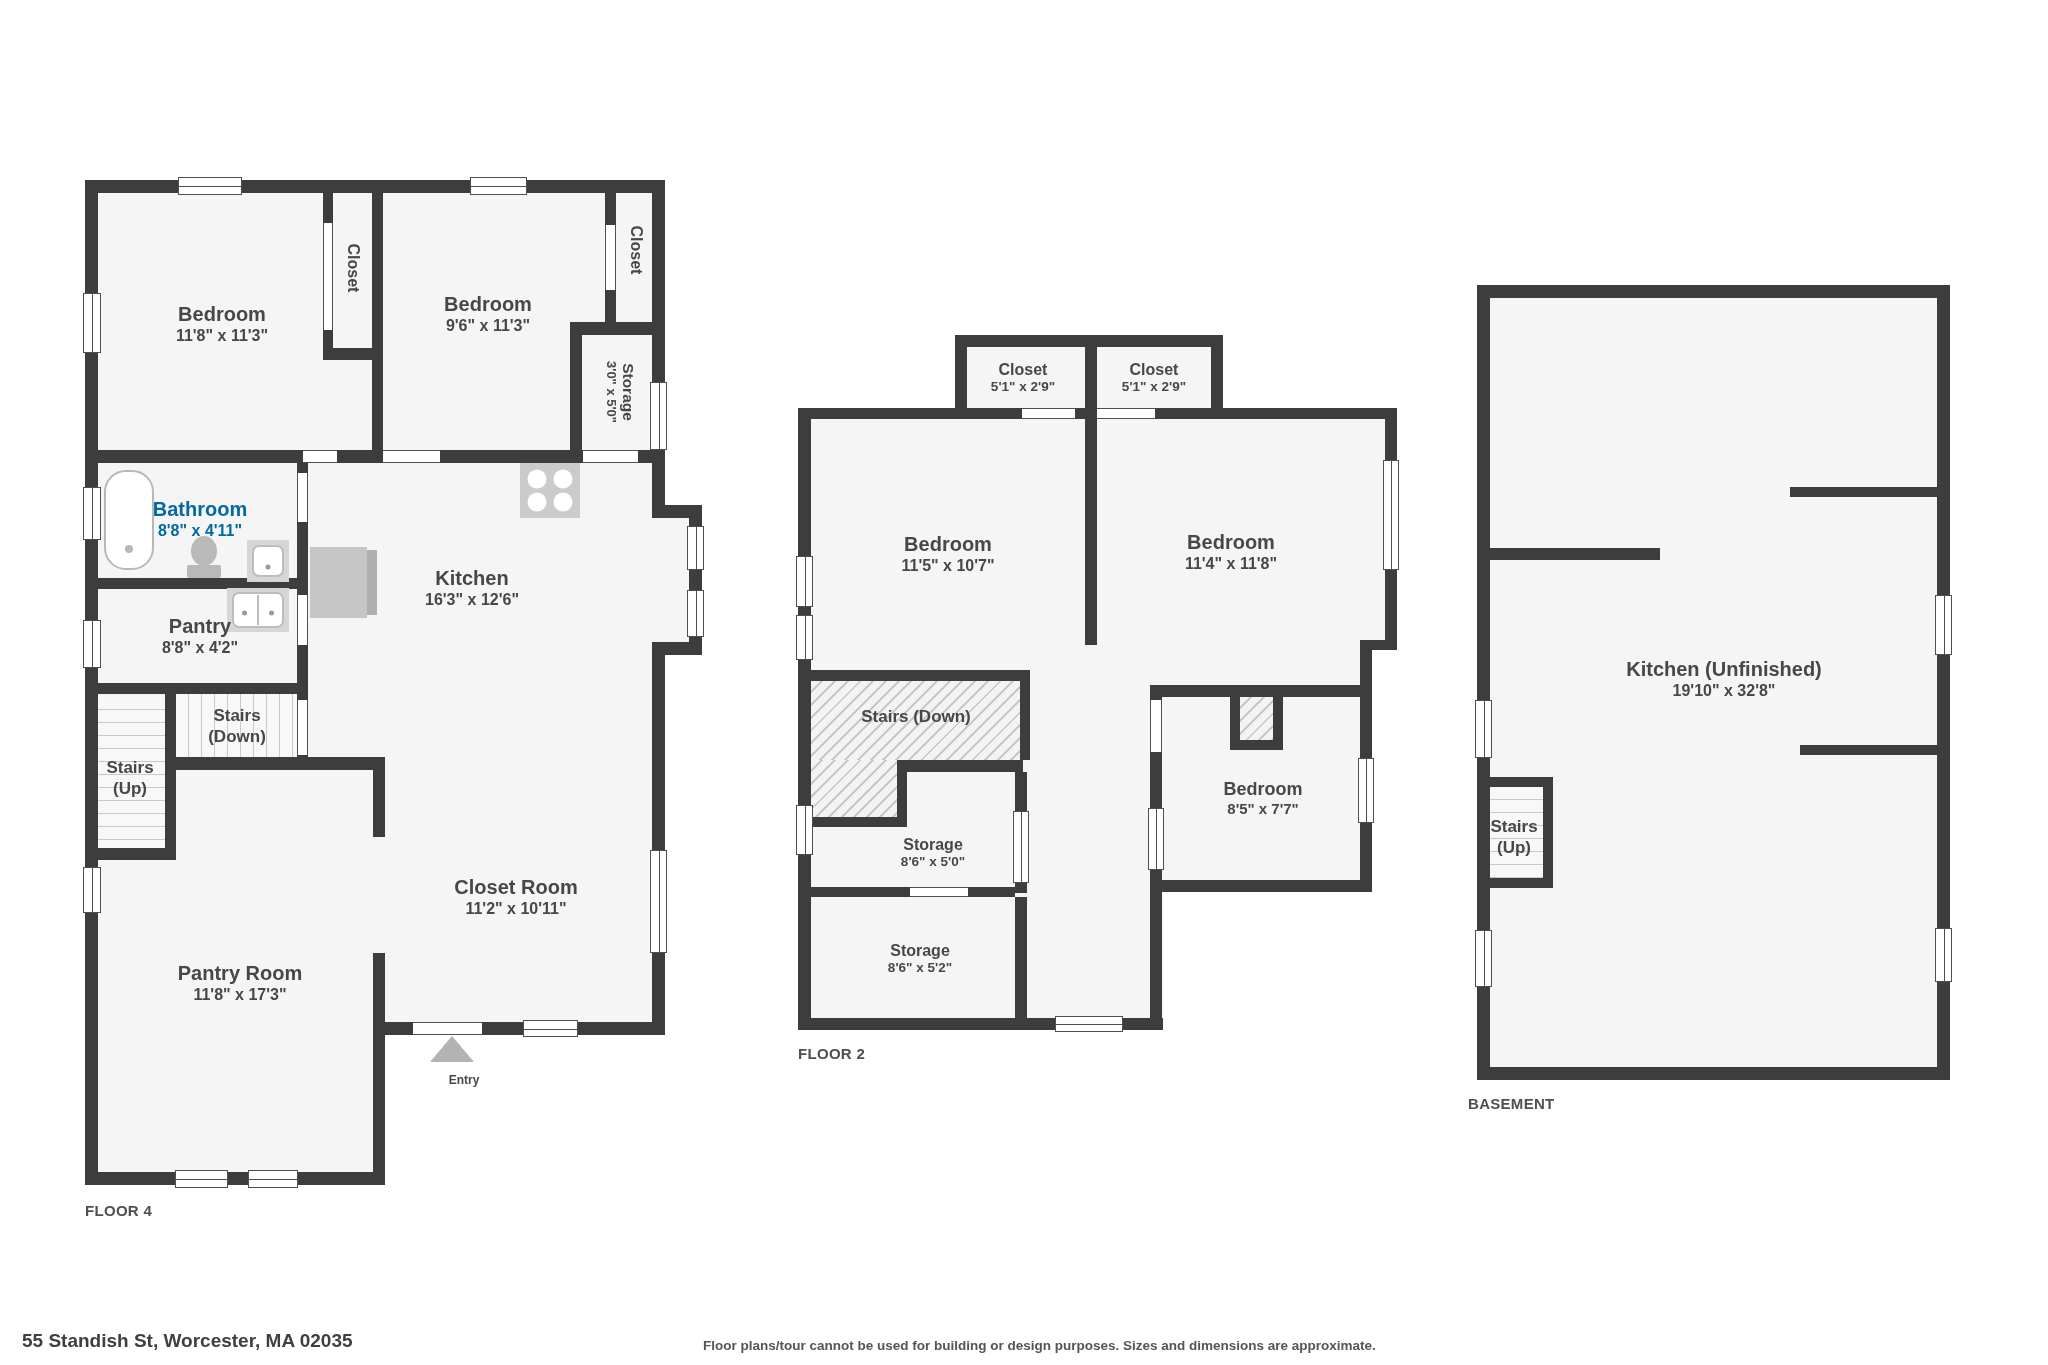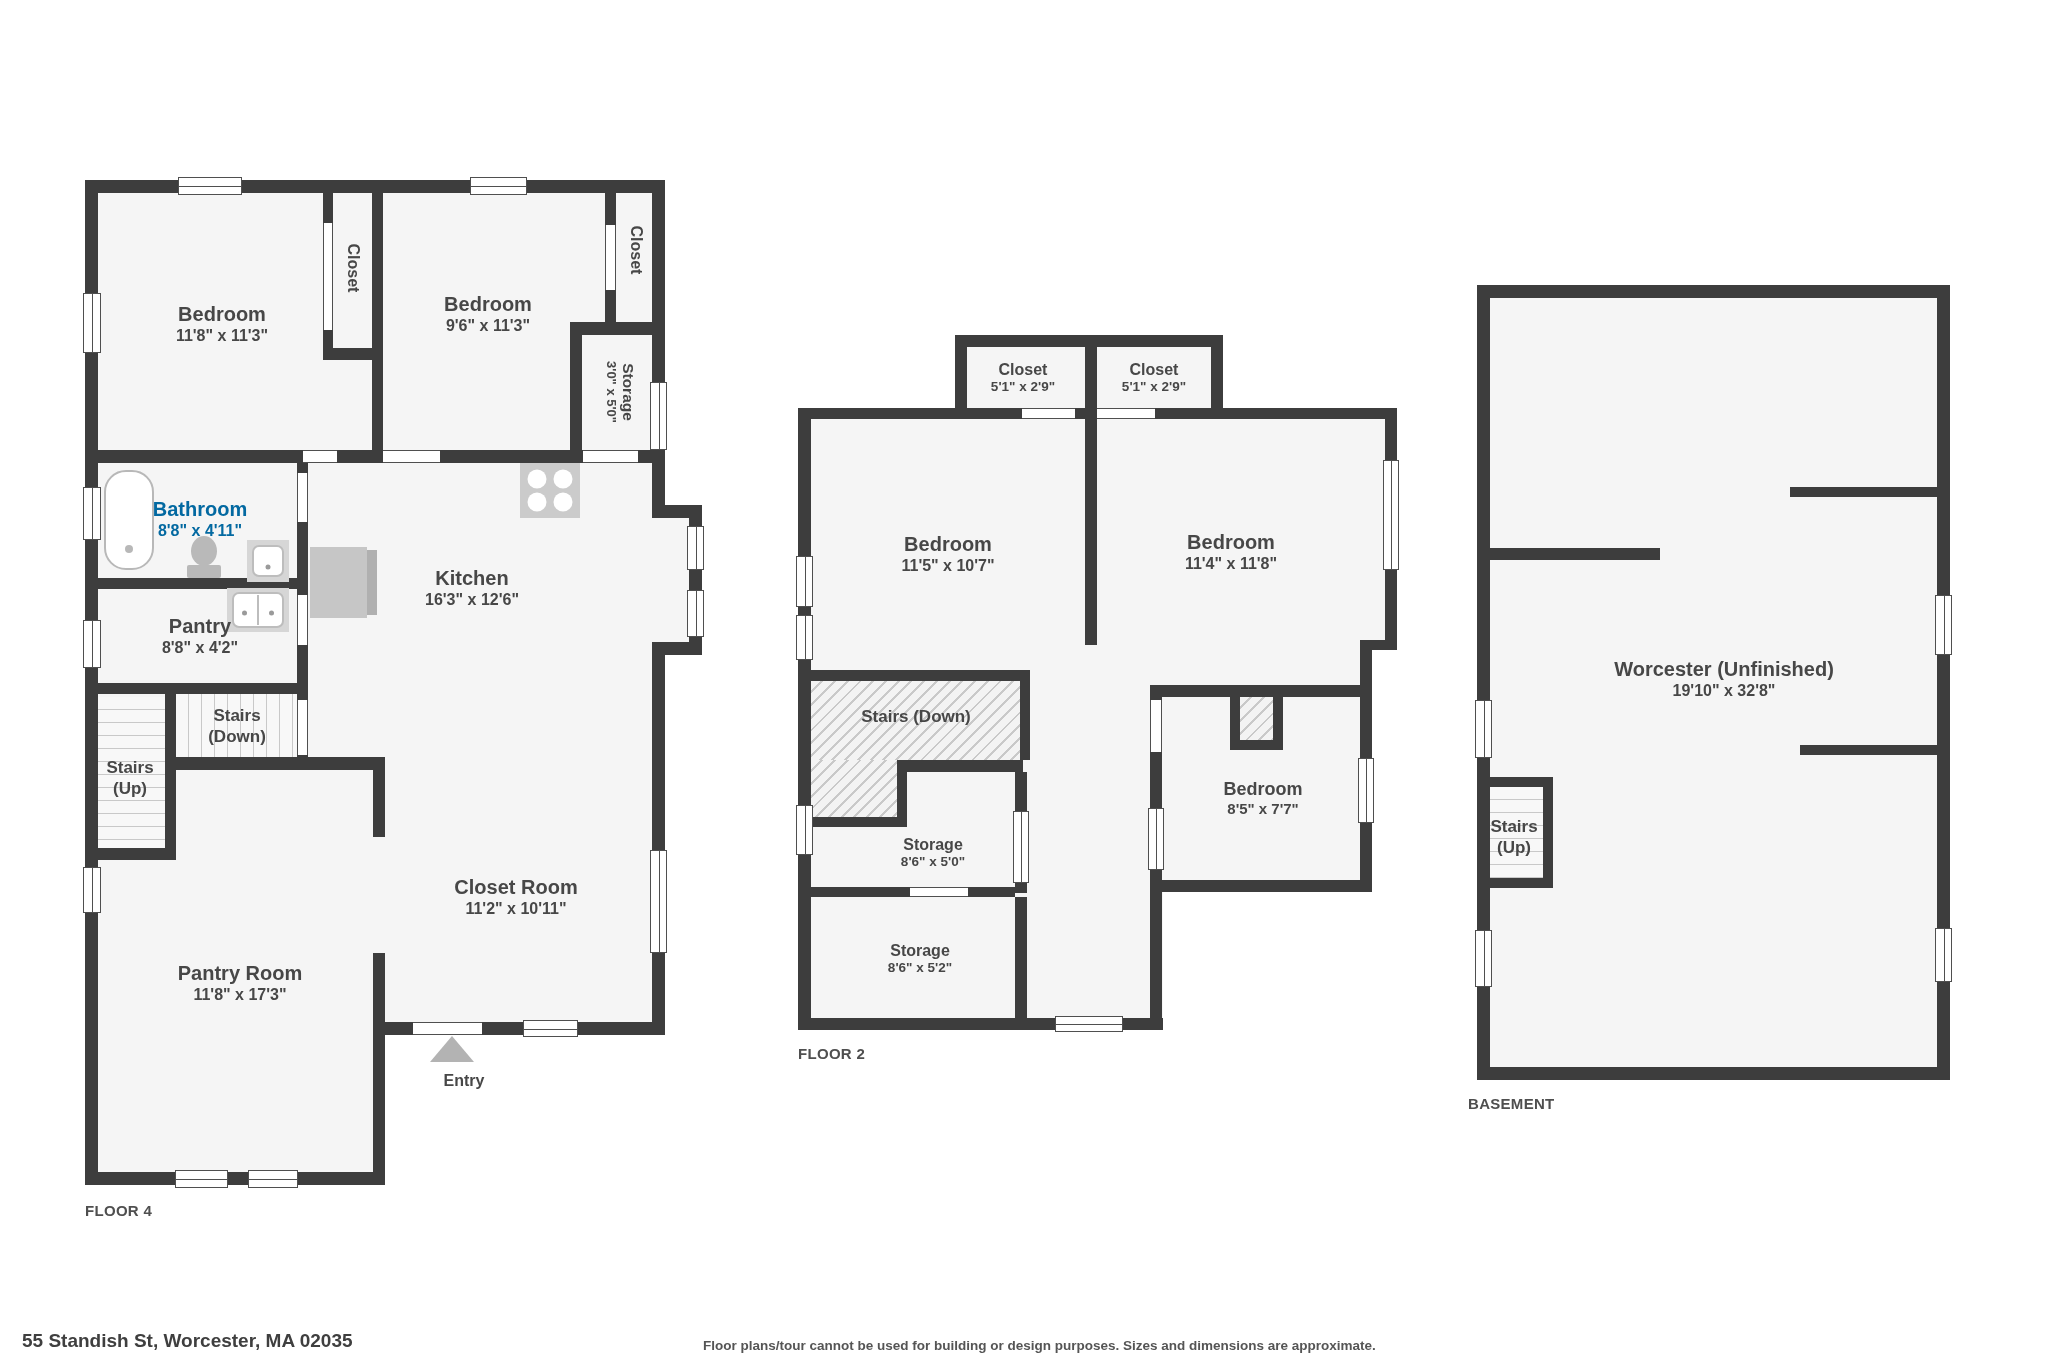--- a/index.html
+++ b/index.html
@@ -168,21 +168,21 @@
       </div>
       <div class="room-label" style="position: absolute; left: 516px; top: 897px; z-index: 6; color: rgb(71, 71, 71); transform: translate(-50%, -50%);">
         <div class="l1" style="font-size: 20px;">Closet Room</div>
         <div class="l2" style="font-size: 16px;">11'2" x 10'11"</div>
       </div>
       <div class="room-label" style="position: absolute; left: 240px; top: 983px; z-index: 6; color: rgb(71, 71, 71); transform: translate(-50%, -50%);">
         <div class="l1" style="font-size: 20px;">Pantry Room</div>
         <div class="l2" style="font-size: 16px;">11'8" x 17'3"</div>
       </div>
       <div class="room-label" style="position: absolute; left: 452px; top: 1081px; z-index: 6; color: rgb(71, 71, 71); transform: translate(-50%, -50%);">
-        <div class="l1" style="font-size: 16px; margin-left: 24px;">Entry</div>
+        <div class="l1" style="font-size: 12px; margin-left: 24px;">Entry</div>
       </div>
     </div>
   <div class="abs">
       <div style="position: absolute; left: 955px; top: 335px; width: 268px; height: 83px; background: rgb(245, 245, 245); z-index: 1;"></div>
       <div style="position: absolute; left: 798px; top: 408px; width: 599px; height: 242px; background: rgb(245, 245, 245); z-index: 1;"></div>
       <div style="position: absolute; left: 798px; top: 650px; width: 365px; height: 380px; background: rgb(245, 245, 245); z-index: 1;"></div>
       <div style="position: absolute; left: 1150px; top: 650px; width: 222px; height: 242px; background: rgb(245, 245, 245); z-index: 1;"></div>
       <div style="position: absolute; left: 811px; top: 681px; width: 209px; height: 79px; background: repeating-linear-gradient(135deg, transparent 0px, transparent 7px, rgb(201, 201, 201) 7px, rgb(201, 201, 201) 9px) rgb(243, 243, 243); z-index: 2;"></div>
       <div style="position: absolute; left: 811px; top: 760px; width: 86px; height: 57px; background: repeating-linear-gradient(135deg, transparent 0px, transparent 7px, rgb(201, 201, 201) 7px, rgb(201, 201, 201) 9px) rgb(243, 243, 243); z-index: 2;"></div>
       <div style="position: absolute; left: 1240px; top: 697px; width: 33px; height: 43px; background: repeating-linear-gradient(135deg, transparent 0px, transparent 7px, rgb(201, 201, 201) 7px, rgb(201, 201, 201) 9px) rgb(243, 243, 243); z-index: 2;"></div>
@@ -290,21 +290,21 @@
       <div style="position: absolute; left: 1475px; top: 930px; width: 17px; height: 57px; background: rgb(255, 255, 255); border: 1px solid rgb(79, 79, 79); box-sizing: border-box; z-index: 4;">
         <div style="position: absolute; background: rgb(79, 79, 79); top: 0px; bottom: 0px; left: 50%; width: 1px;"></div>
       </div>
       <div style="position: absolute; left: 1935px; top: 595px; width: 17px; height: 60px; background: rgb(255, 255, 255); border: 1px solid rgb(79, 79, 79); box-sizing: border-box; z-index: 4;">
         <div style="position: absolute; background: rgb(79, 79, 79); top: 0px; bottom: 0px; left: 50%; width: 1px;"></div>
       </div>
       <div style="position: absolute; left: 1935px; top: 928px; width: 17px; height: 54px; background: rgb(255, 255, 255); border: 1px solid rgb(79, 79, 79); box-sizing: border-box; z-index: 4;">
         <div style="position: absolute; background: rgb(79, 79, 79); top: 0px; bottom: 0px; left: 50%; width: 1px;"></div>
       </div>
       <div class="room-label" style="position: absolute; left: 1724px; top: 679px; z-index: 6; color: rgb(71, 71, 71); transform: translate(-50%, -50%);">
-        <div class="l1" style="font-size: 20px;">Worcester (Unfinished)</div>
+        <div class="l1" style="font-size: 20px;">Kitchen (Unfinished)</div>
         <div class="l2" style="font-size: 16px;">19'10" x 32'8"</div>
       </div>
       <div class="room-label" style="position: absolute; left: 1514px; top: 837px; z-index: 6; color: rgb(71, 71, 71); transform: translate(-50%, -50%);">
         <div class="l1" style="font-size: 17px;">Stairs</div>
         <div class="l2" style="font-size: 17px;">(Up)</div>
       </div>
     </div>
 
   <div class="floor-label" style="left: 85px; top: 1202px; color: rgb(79, 79, 79);">FLOOR 4</div>
   <div class="floor-label" style="left: 798px; top: 1045px; color: rgb(79, 79, 79);">FLOOR 2</div>

